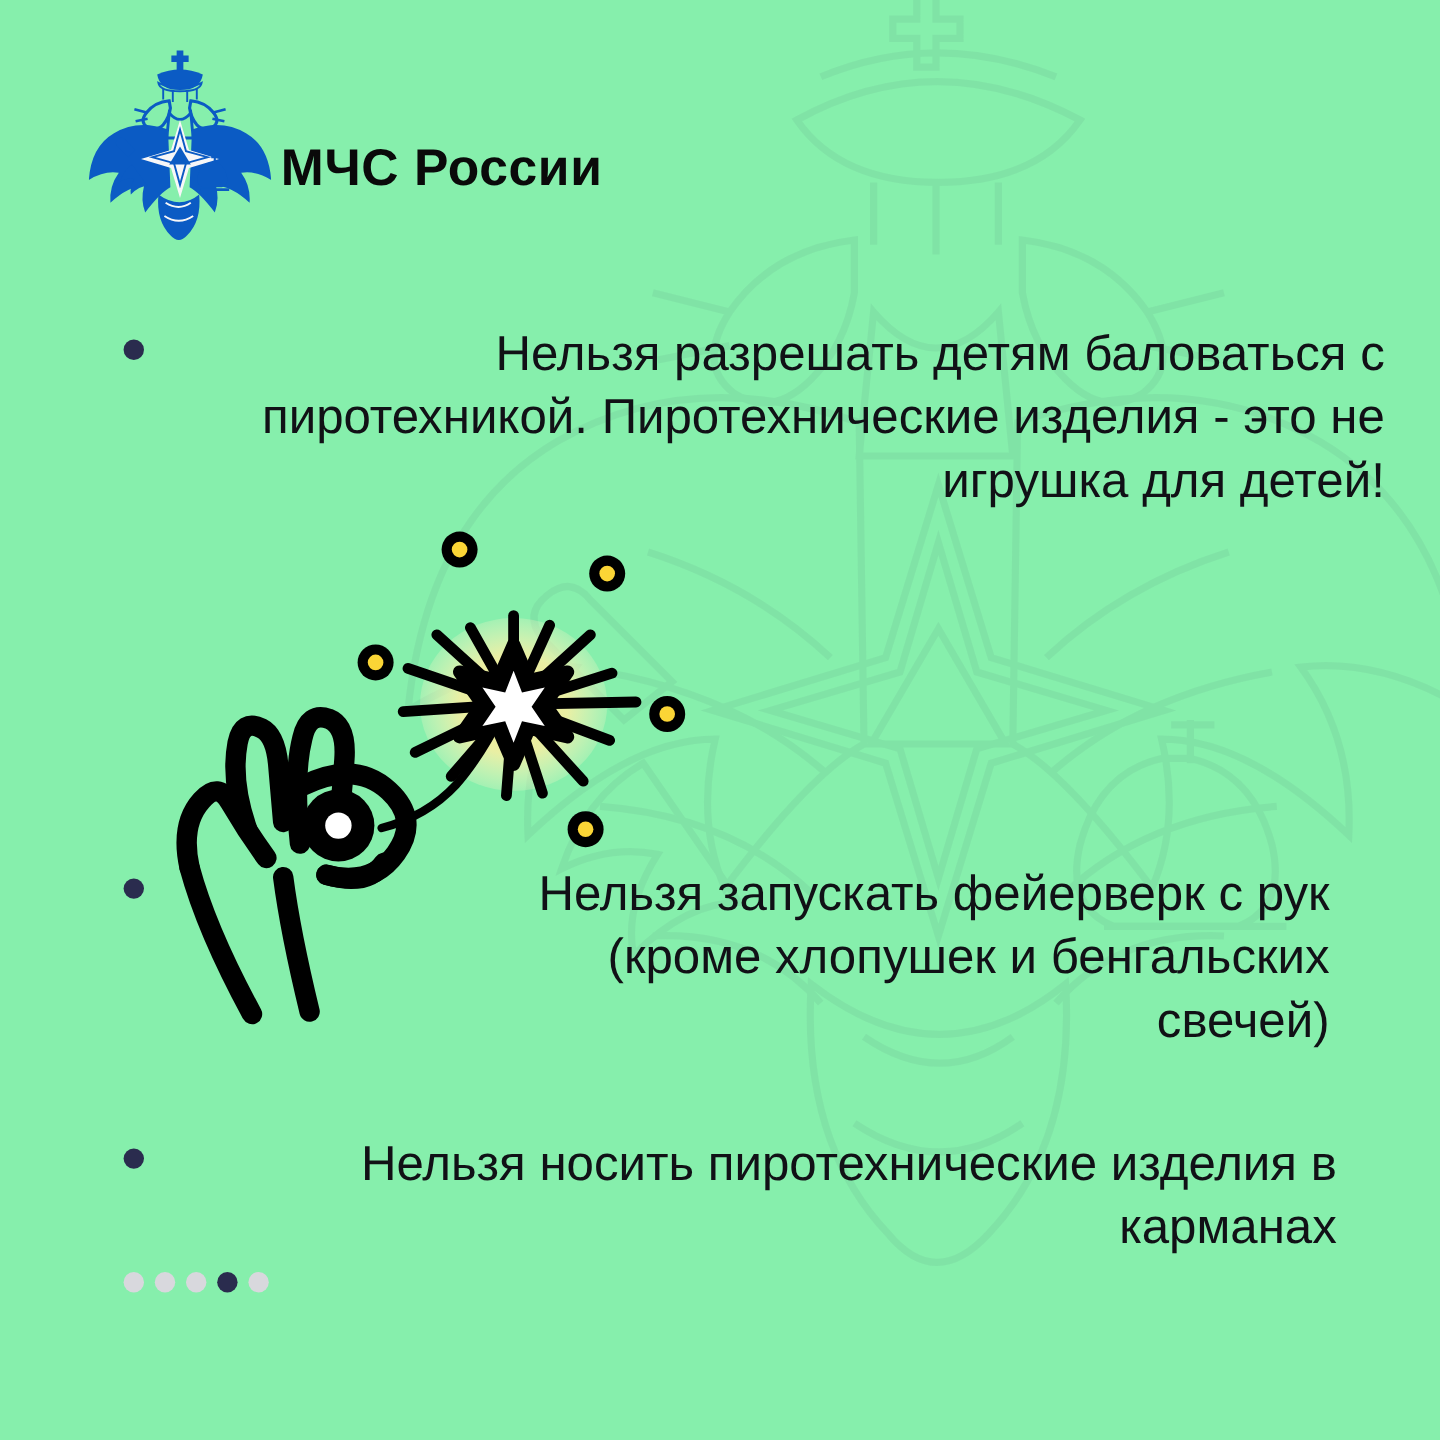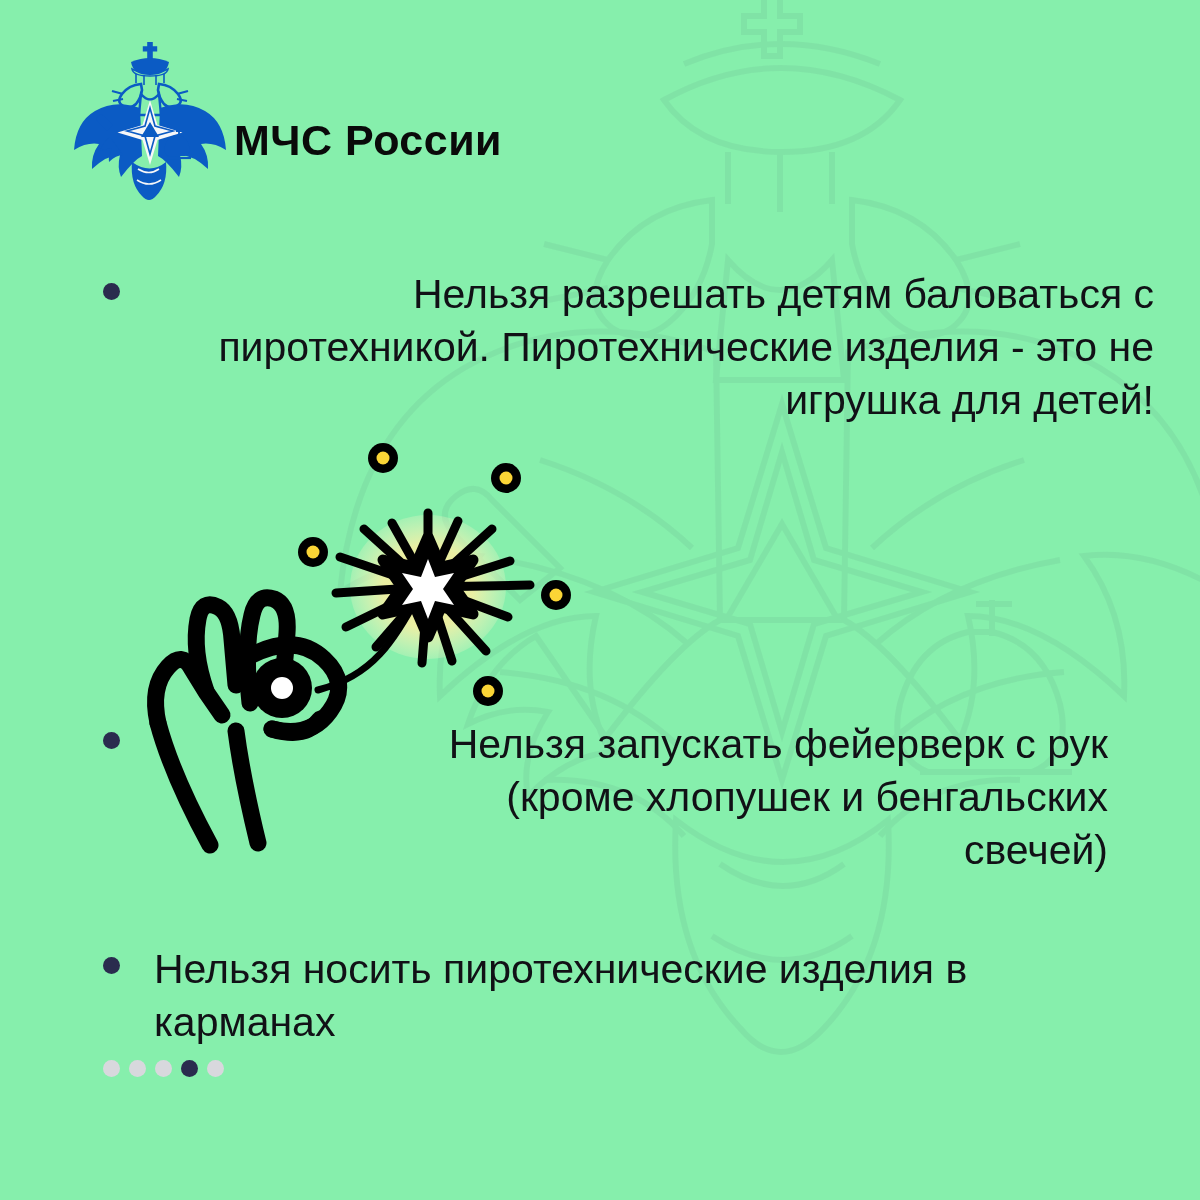--- a/index.html
+++ b/index.html
@@ -116,21 +116,21 @@
     width: 748px;
     text-align: right;
   }
 
   #bullet-3 { left: 0; top: 0; width: 1200px; height: 1200px; }
   #bullet-3 .bullet-dot { left: 103px; top: 957px; }
   #bullet-3 .bullet-text {
     left: 154px;
     top: 943px;
     width: 960px;
-    text-align: left;
+    text-align: right;
   }
 
   
   #illustration {
     position: absolute;
     left: 140px;
     top: 425px;
     width: 460px;
     height: 460px;
   }

